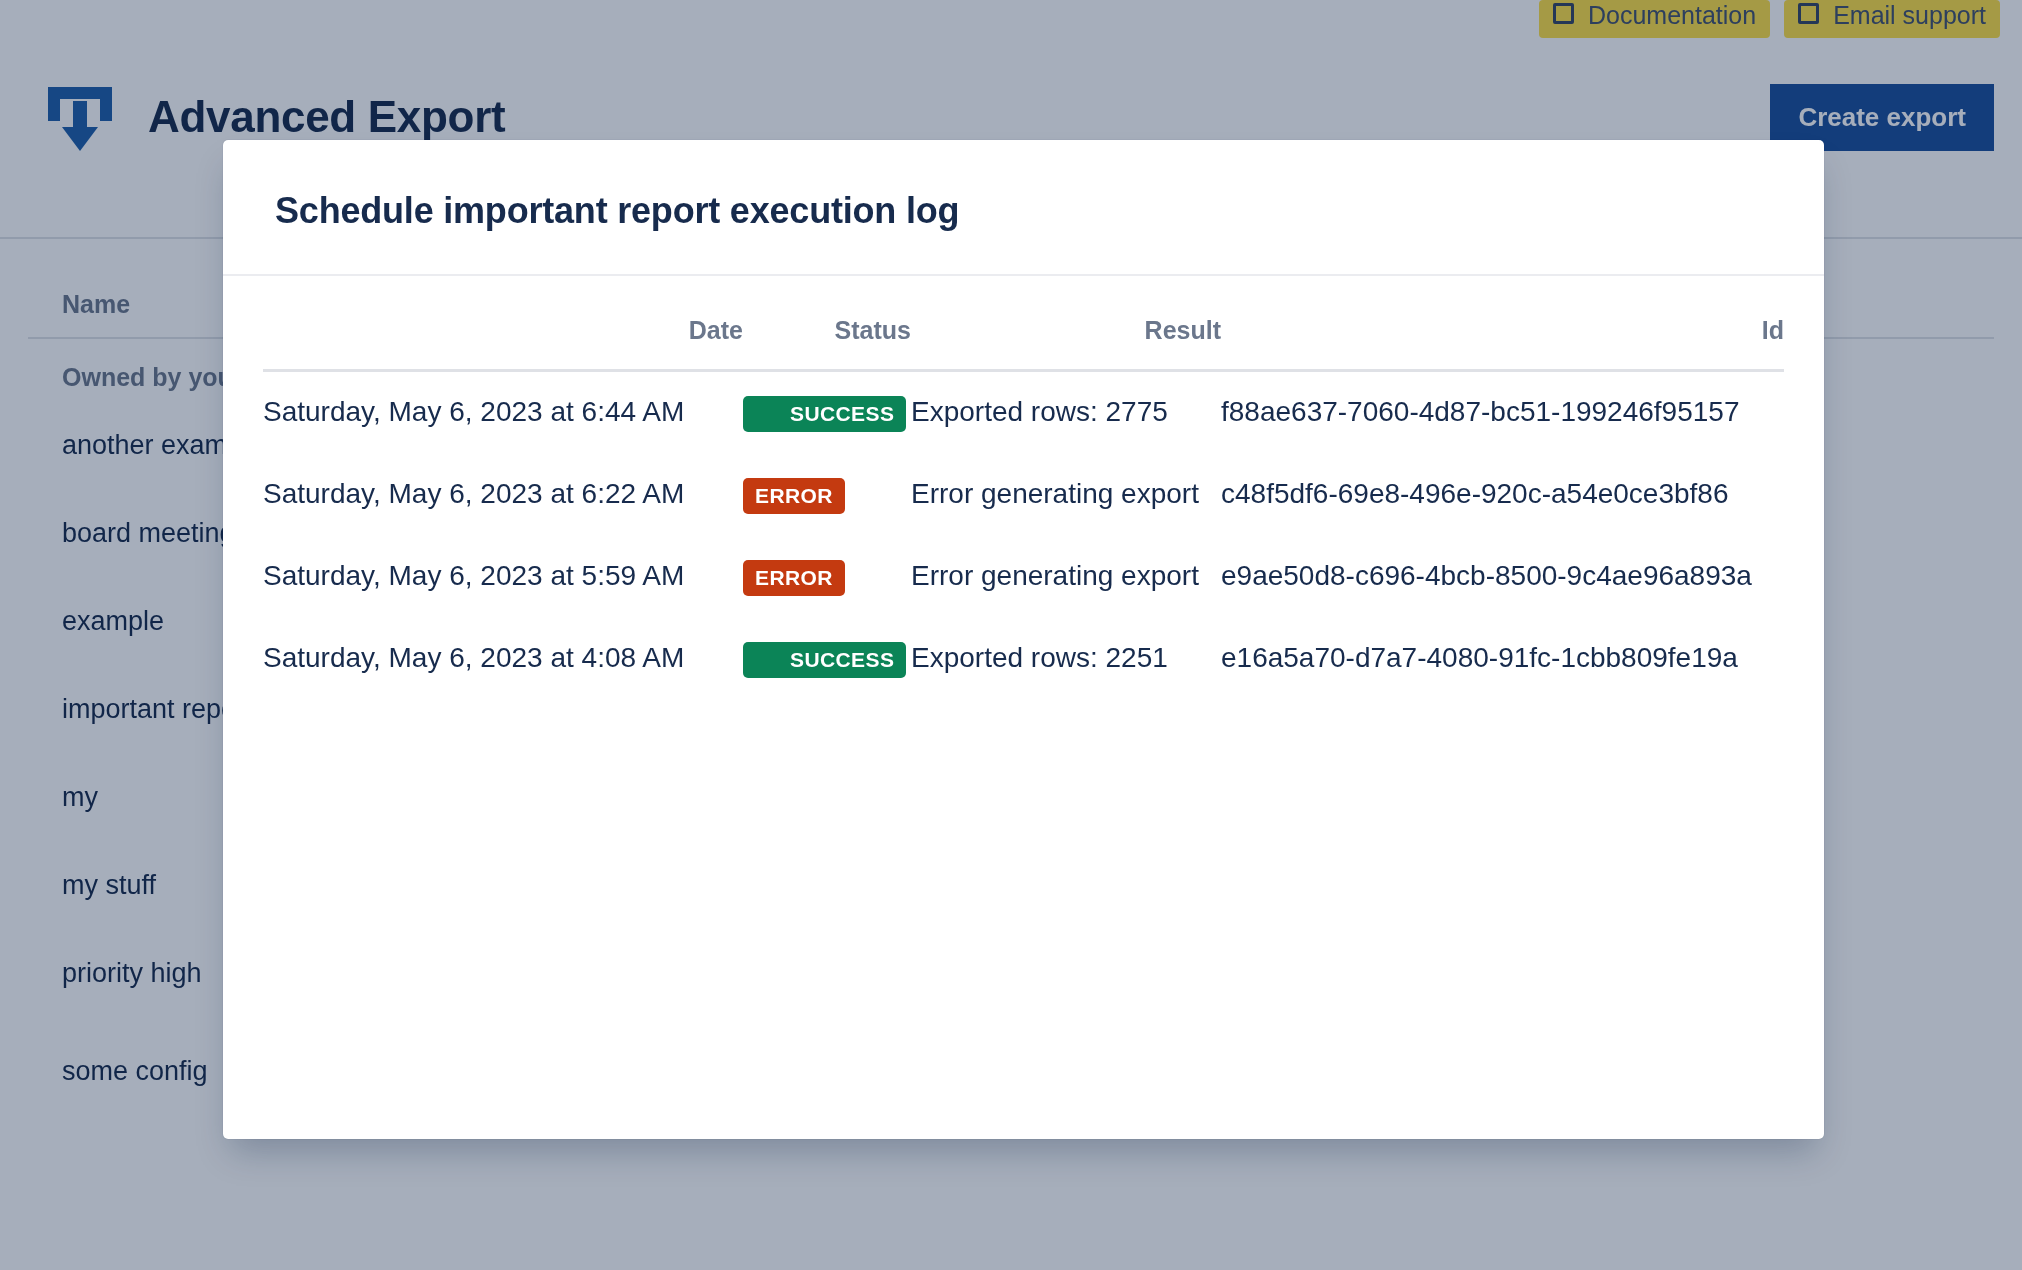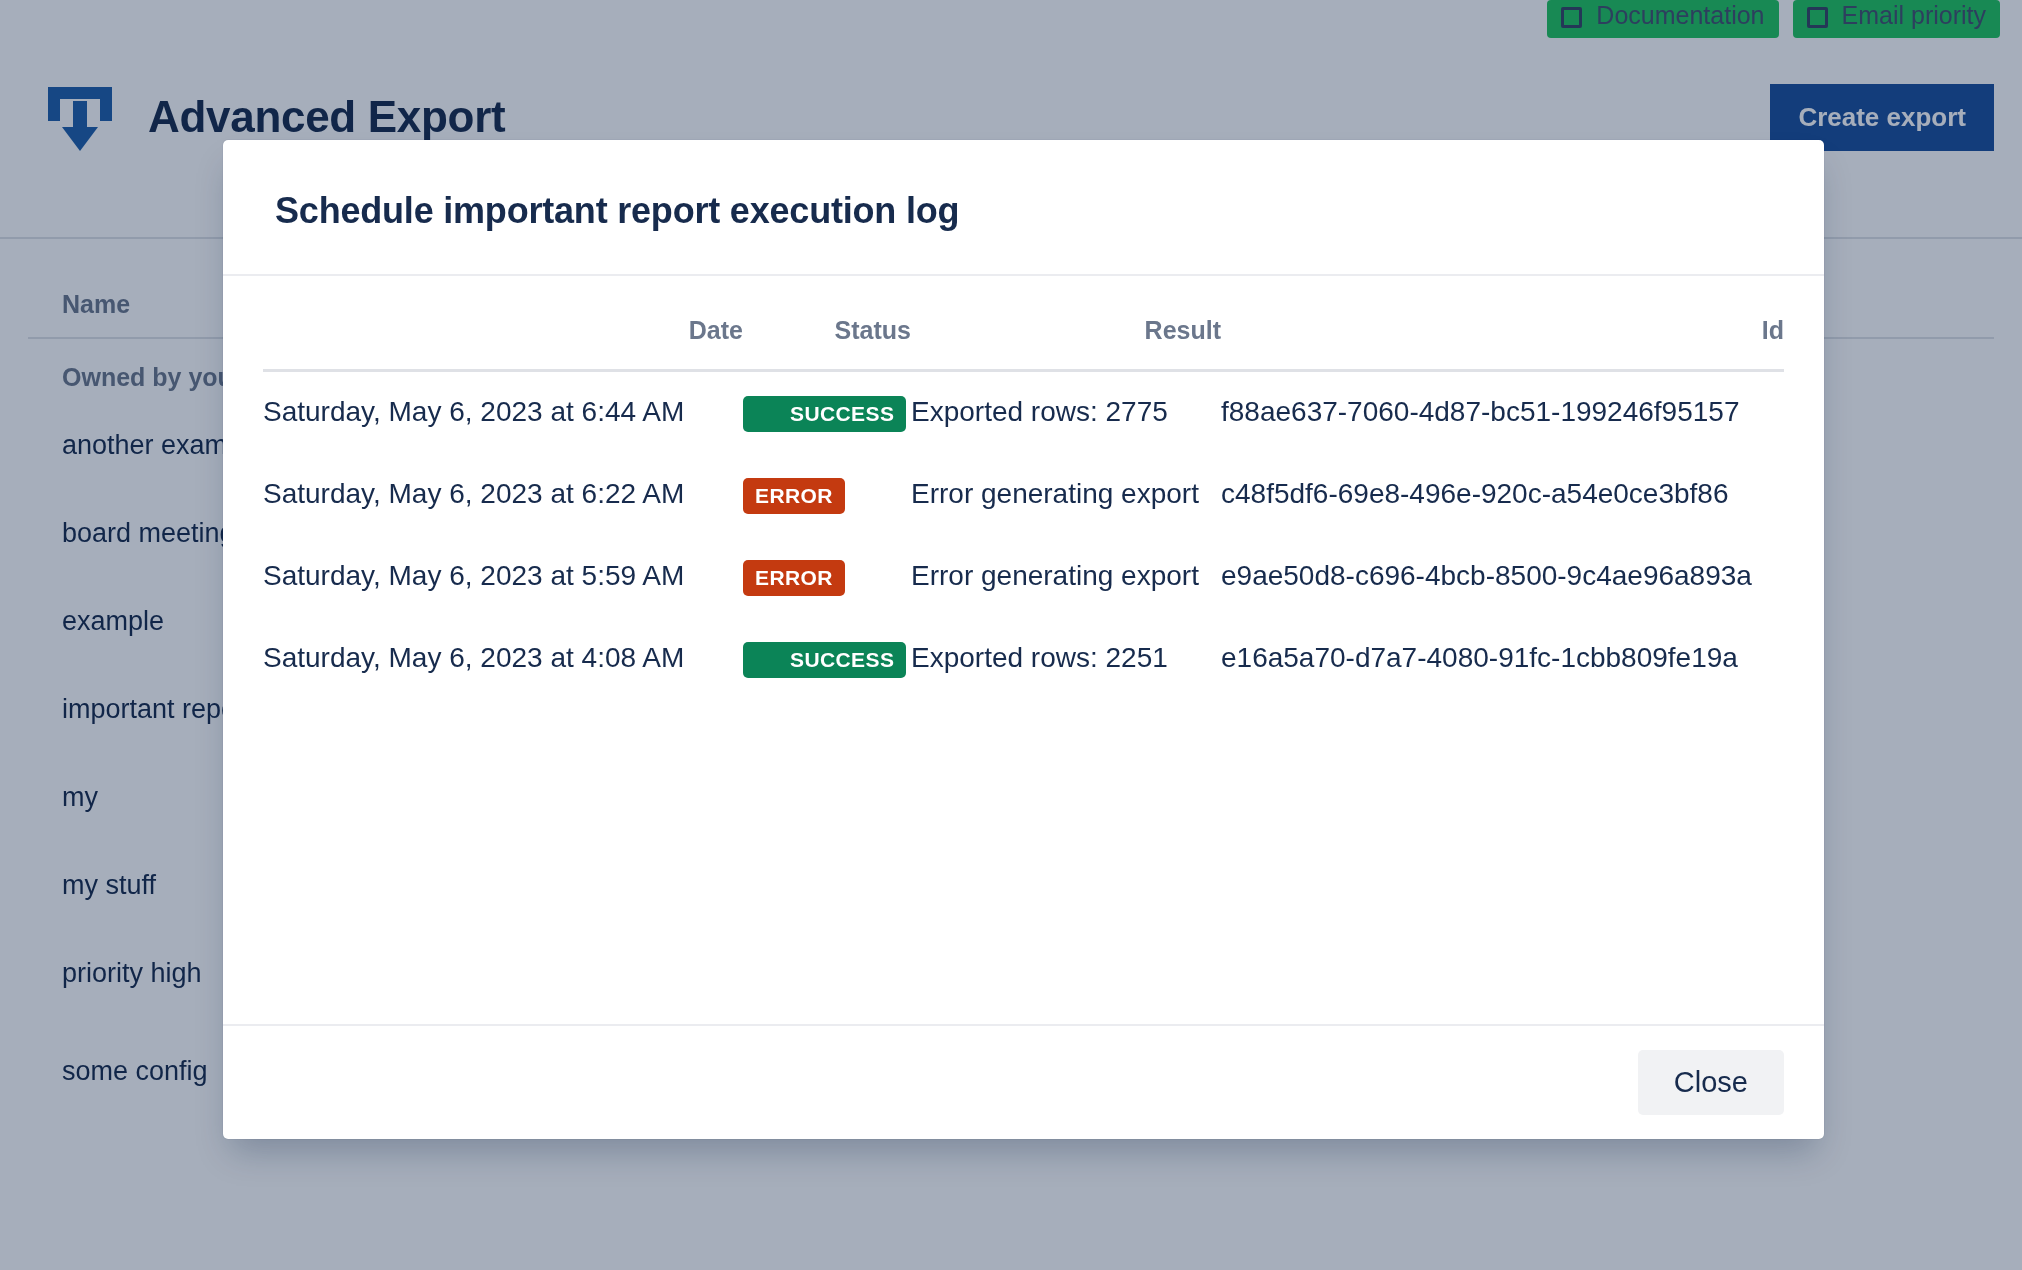--- a/index.html
+++ b/index.html
@@ -26,22 +26,22 @@
 
   
   .top-bar {
     position: absolute; top: 0; left: 0; right: 0;
     height: 32px;
     display: flex; justify-content: flex-end; align-items: flex-start;
     gap: 14px;
     padding-right: 22px;
   }
   .top-link {
-    display: flex; align-items: flex-end; gap: 14px;
-    background: #22c55e;
+    display: flex; align-items: flex-start; gap: 14px;
+    background: #fde047;
     border-radius: 4px;
     padding: 3px 14px 10px 14px;
     color: #42526E;
     font-size: 25px;
     line-height: 1;
   }
   .sq-icon {
     display: inline-block;
     width: 21px; height: 21px;
     border: 3px solid #344563;
@@ -250,21 +250,21 @@
 
 <div id="bg-page">
 
   <div class="top-bar">
     <a class="top-link">
       <span class="sq-icon"></span>
       <span>Documentation</span>
     </a>
     <a class="top-link">
       <span class="sq-icon"></span>
-      <span>Email priority</span>
+      <span>Email support</span>
     </a>
   </div>
 
   <div class="app-header">
     <span class="logo-wrap">
       <svg width="76" height="76" viewBox="0 0 76 76" aria-hidden="true">
         <path d="M6 8 H70 V26 H58 V20 H18 V26 H6 Z" fill="#1E5FA9"></path>
         <rect x="6" y="8" width="12" height="34" fill="#1E5FA9"></rect>
         <rect x="58" y="8" width="12" height="34" fill="#1E5FA9"></rect>
         <rect x="31" y="22" width="14" height="32" fill="#1E5FA9"></rect>
@@ -452,16 +452,13 @@
           <tr>
             <td class="c-date">Saturday, May 6, 2023 at 4:08 AM</td>
             <td class="c-status"><span class="lozenge success" style="background: rgb(11, 132, 87);">SUCCESS</span></td>
             <td class="c-result">Exported rows: 2251</td>
             <td class="c-id">e16a5a70-d7a7-4080-91fc-1cbb809fe19a</td>
           </tr>
         </tbody>
     </table>
   </div>
 
-  <div class="modal-foot">
-    <button class="close-btn">Close</button>
-  </div>
 </div>
 
 </body></html>

